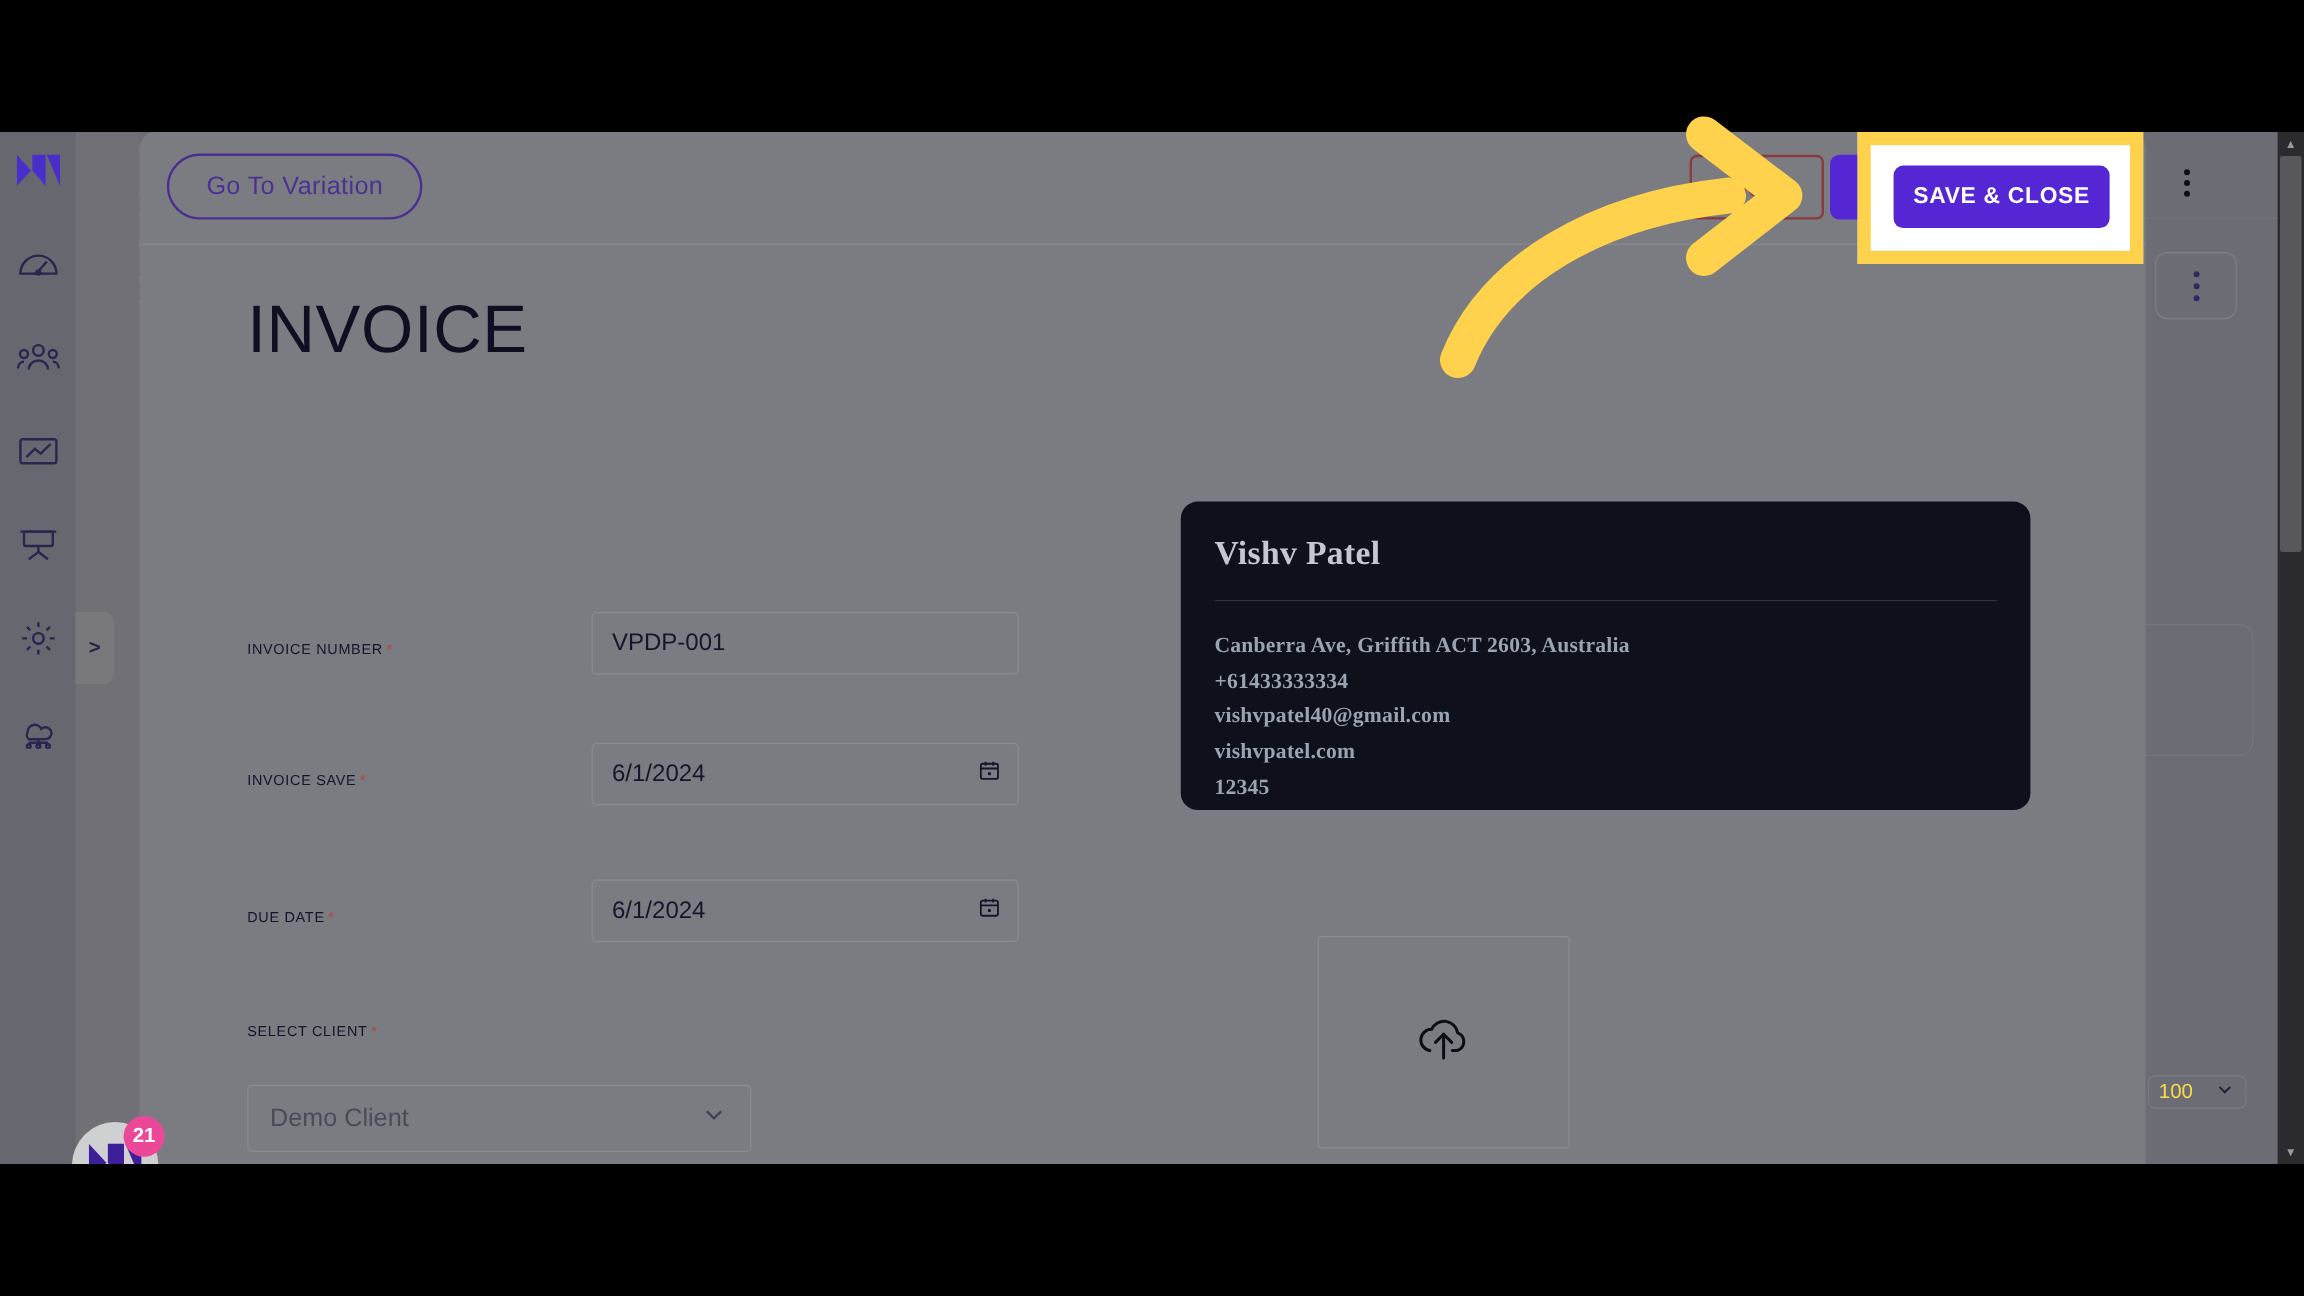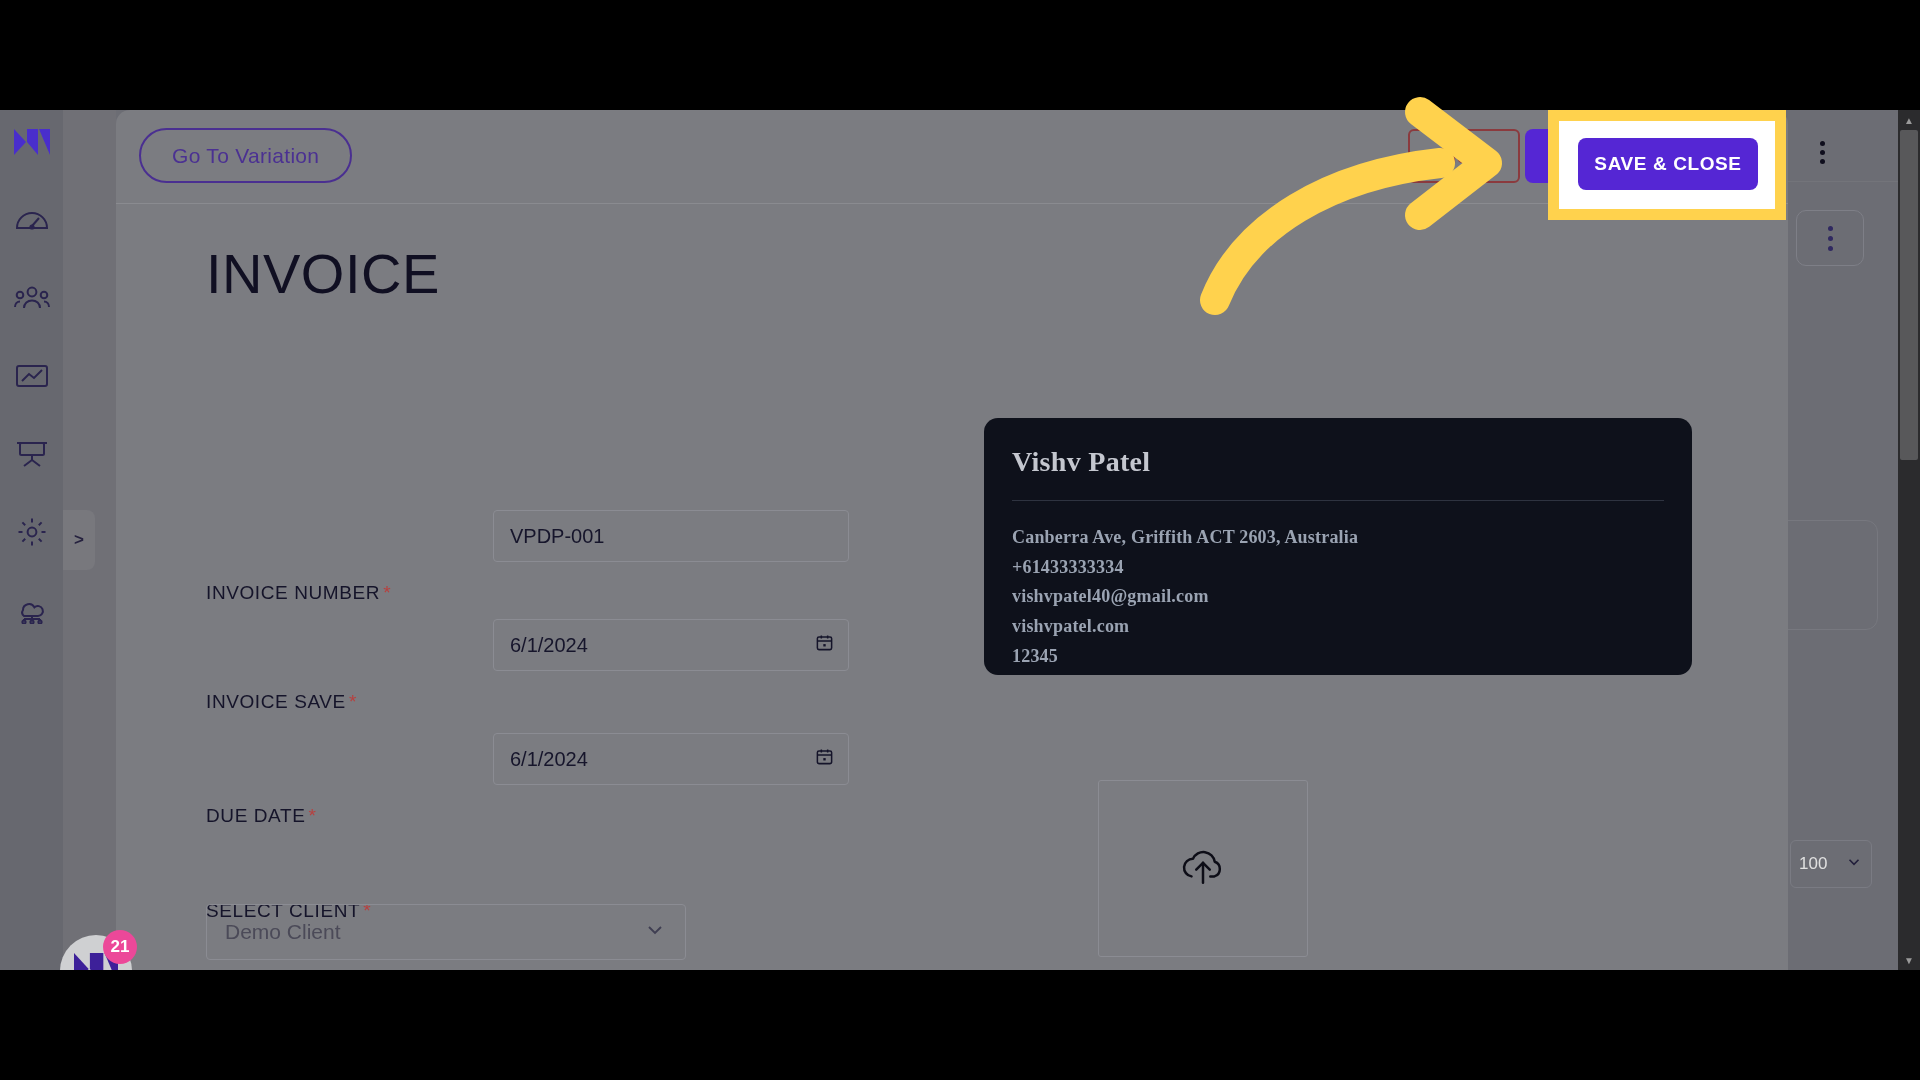--- a/index.html
+++ b/index.html
@@ -99,26 +99,26 @@
     display: flex; flex-direction: column; align-items: center; justify-content: center; gap: 5px;
   }
   #bg-kebab-btn i { width: 5px; height: 5px; background: #312a63; border-radius: 50%; display: block; }
 
   #bg-card {
     position: absolute; right: 42px; top: 410px;
     width: 270px; height: 110px;
     border: 1px solid #7a7b82; border-radius: 12px;
   }
   #bg-pagesize {
-    position: absolute; right: 48px; top: 730px;
-    width: 82px; height: 48px;
+    position: absolute; right: 48px; top: 786px;
+    width: 82px; height: 28px;
     border: 1px solid #7d7e86; border-radius: 6px;
     display: flex; align-items: center; justify-content: space-between;
     padding: 0 8px;
-    color: #e5e5e5; font-size: 17px;
+    color: #fde047; font-size: 17px;
   }
 
   
   #page-scrollbar {
     position: absolute; right: 0; top: 0;
     width: 22px; height: 860px;
     background: #2b2b2d;
     z-index: 6;
   }
   #page-scrollbar .arrow {
@@ -184,40 +184,40 @@
   #modal-body { position: relative; height: 766px; }
 
   #invoice-title {
     position: absolute; left: 90px; top: 37px;
     font-size: 56px; color: #100f22; letter-spacing: .5px;
   }
 
   .field-row { position: absolute; left: 90px; width: 1420px; }
   .field-label {
     position: absolute; left: 0; top: 8px;
-    font-size: 19px; color: #15142a; letter-spacing: .6px; margin-top: 48px;
+    font-size: 12px; color: #15142a; letter-spacing: .6px;
   }
   .req { color: #b8403f; margin-left: 3px; }
   .field-input {
     position: absolute; left: 287px; top: -16px;
     width: 356px; height: 52px;
     border: 1px solid #8b8c93; border-radius: 4px;
     background: transparent;
     color: #16152b; font-size: 20px;
     font-family: "Liberation Sans", sans-serif;
     padding: 16px 16px;
     display: flex; align-items: center;
   }
   .field-input .cal {
     position: absolute; right: 14px; top: 50%; transform: translateY(-50%);
     color: #15142a;
   }
   #select-client-wrap {
     position: absolute; left: 90px; top: 700px;
-    width: 480px; height: 56px;
+    width: 420px; height: 56px;
     border: 1px solid #8b8c93; border-radius: 4px;
     display: flex; align-items: center; justify-content: space-between;
     padding: 12px 18px;
     color: #4b4a58; font-size: 21px;
     cursor: pointer;
   }
 
   #upload-box {
     position: absolute; left: 982px; top: 576px;
     width: 210px; height: 177px;

